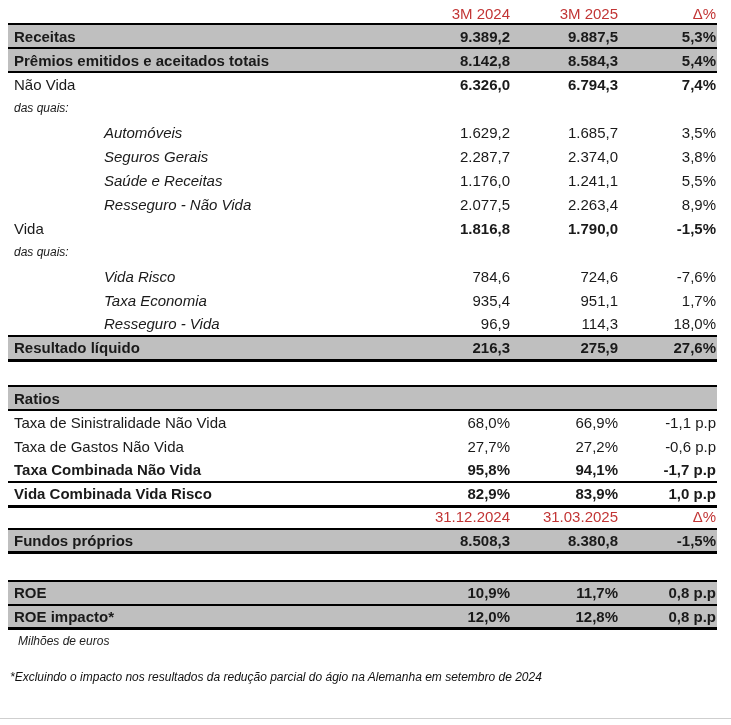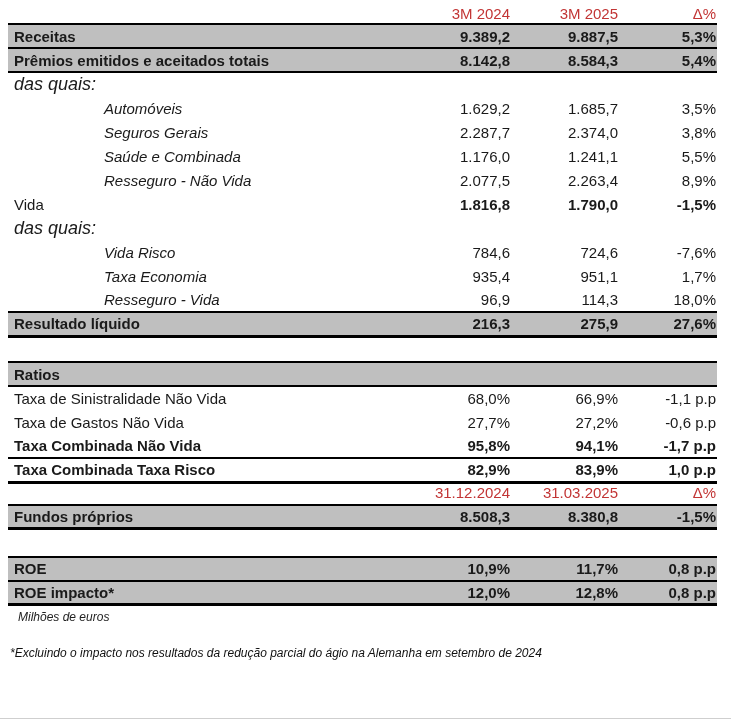--- a/index.html
+++ b/index.html
@@ -40,21 +40,21 @@
   tr.hdr2 td { height: 17px; vertical-align: bottom; padding-bottom: 3px; }
 
   tr.band td { background: var(--band-gray); font-weight: 700; }
   tr.bold td { font-weight: 700; }
   tr.valbold td.num { font-weight: 700; }
 
   tr.bt td { border-top: 2px solid var(--line-black); margin-left: 48px; }
   tr.bb td { border-bottom: 2px solid var(--line-black); }
   tr.bbk td { border-bottom: 3px solid var(--line-black); }
 
-  tr.subhead td.lab { font-style: italic; font-size: 18px; height: 23px; }
+  tr.subhead td.lab { font-style: italic; font-size: 12px; height: 23px; }
   tr.sub td.lab { font-style: italic; padding-left: 96px; }
 
   tr.spacer td { height: 26px; background: #fff; }
   tr.spacer2 td { height: 28px; background: #fff; }
 
   .units-note {
     font-style: italic;
     font-size: 12px;
     color: #222;
     padding: 4px 0 0 10px;
@@ -100,20 +100,26 @@
         <td class="num last">5,3%</td>
       </tr>
 
       <tr class="band bb">
         <td class="lab">Prêmios emitidos e aceitados totais</td>
         <td class="num">8.142,8</td>
         <td class="num">8.584,3</td>
         <td class="num last">5,4%</td>
       </tr>
 
+      <tr class="valbold">
+        <td class="lab">Não Vida</td>
+        <td class="num">6.326,0</td>
+        <td class="num">6.794,3</td>
+        <td class="num last">7,4%</td>
+      </tr>
 
       <tr class="subhead">
         <td class="lab">das quais:</td>
         <td class="num"></td>
         <td class="num"></td>
         <td class="num last"></td>
       </tr>
 
       <tr class="sub">
         <td class="lab">Automóveis</td>
@@ -123,21 +129,21 @@
       </tr>
 
       <tr class="sub">
         <td class="lab">Seguros Gerais</td>
         <td class="num">2.287,7</td>
         <td class="num">2.374,0</td>
         <td class="num last">3,8%</td>
       </tr>
 
       <tr class="sub">
-        <td class="lab">Saúde e Combinada</td>
+        <td class="lab">Saúde e Receitas</td>
         <td class="num">1.176,0</td>
         <td class="num">1.241,1</td>
         <td class="num last">5,5%</td>
       </tr>
 
       <tr class="sub">
         <td class="lab">Resseguro - Não Vida</td>
         <td class="num">2.077,5</td>
         <td class="num">2.263,4</td>
         <td class="num last">8,9%</td>
@@ -211,21 +217,21 @@
       </tr>
 
       <tr class="bold bb">
         <td class="lab">Taxa Combinada Não Vida</td>
         <td class="num">95,8%</td>
         <td class="num">94,1%</td>
         <td class="num last">-1,7 p.p</td>
       </tr>
 
       <tr class="bold bbk">
-        <td class="lab">Taxa Combinada Taxa Risco</td>
+        <td class="lab">Vida Combinada Vida Risco</td>
         <td class="num">82,9%</td>
         <td class="num">83,9%</td>
         <td class="num last">1,0 p.p</td>
       </tr>
 
       <tr class="hdr hdr2">
         <td class="lab"></td>
         <td class="num">31.12.2024</td>
         <td class="num">31.03.2025</td>
         <td class="num last">Δ%</td>

